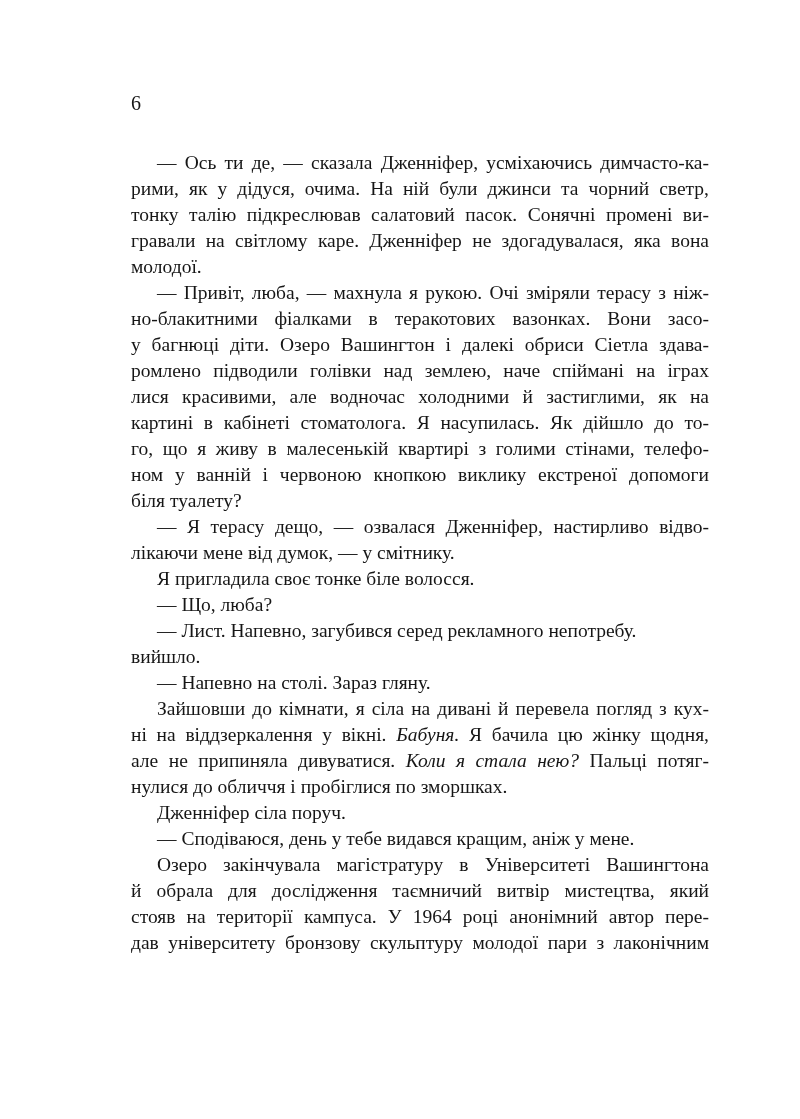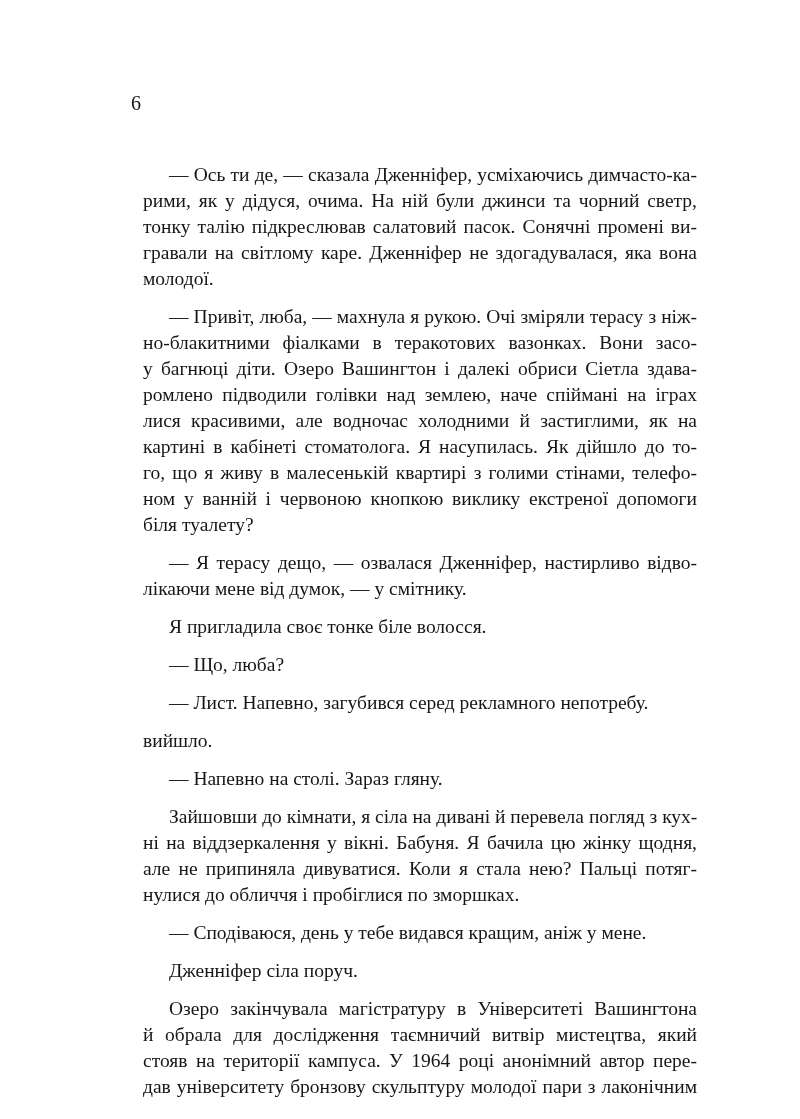--- a/index.html
+++ b/index.html
@@ -25,39 +25,40 @@
     line-height: 20px;
     color: #161616;
   }
   .text-block {
     position: absolute;
     left: 131px;
     top: 150px;
     width: 578px;
   }
   .para {
-    margin: 12px;
+    margin: 0;
     padding: 0;
   }
   .line {
     font-size: 19.5px;
     line-height: 26px;
     height: 26px;
     white-space: nowrap;
     text-align: justify;
     text-align-last: justify;
     overflow: visible;
   }
   .line.fl {
     text-indent: 26px;
   }
   .line.ll {
     text-align-last: left;
   }
   .it {
+    font-style: italic;
   }
 </style>
 </head>
 <body>
 
 <div class="page">
 
   <div class="folio">6</div>
 
   <div class="text-block">
@@ -108,25 +109,25 @@
     </div>
 
     <div class="para">
       <div class="line fl">Зайшовши до кімнати, я сіла на дивані й перевела погляд з кух-</div>
       <div class="line"><span>ні на віддзеркалення у вікні. </span><span class="it">Бабуня.</span><span> Я бачила цю жінку щодня,</span></div>
       <div class="line"><span>але не припиняла дивуватися. </span><span class="it">Коли я стала нею?</span><span> Пальці потяг-</span></div>
       <div class="line ll">нулися до обличчя і пробіглися по зморшках.</div>
     </div>
 
     <div class="para">
-      <div class="line fl ll">— Сподіваюся, день у тебе видався кращим, аніж у мене.</div>
+      <div class="line fl ll">Дженніфер сіла поруч.</div>
     </div>
 
     <div class="para">
-      <div class="line fl ll">Дженніфер сіла поруч.</div>
+      <div class="line fl ll">— Сподіваюся, день у тебе видався кращим, аніж у мене.</div>
     </div>
 
     <div class="para">
       <div class="line fl">Озеро закінчувала магістратуру в Університеті Вашингтона</div>
       <div class="line">й обрала для дослідження таємничий витвір мистецтва, який</div>
       <div class="line">стояв на території кампуса. У 1964 році анонімний автор пере-</div>
       <div class="line">дав університету бронзову скульптуру молодої пари з лаконічним</div>
     </div>
 
   </div>

